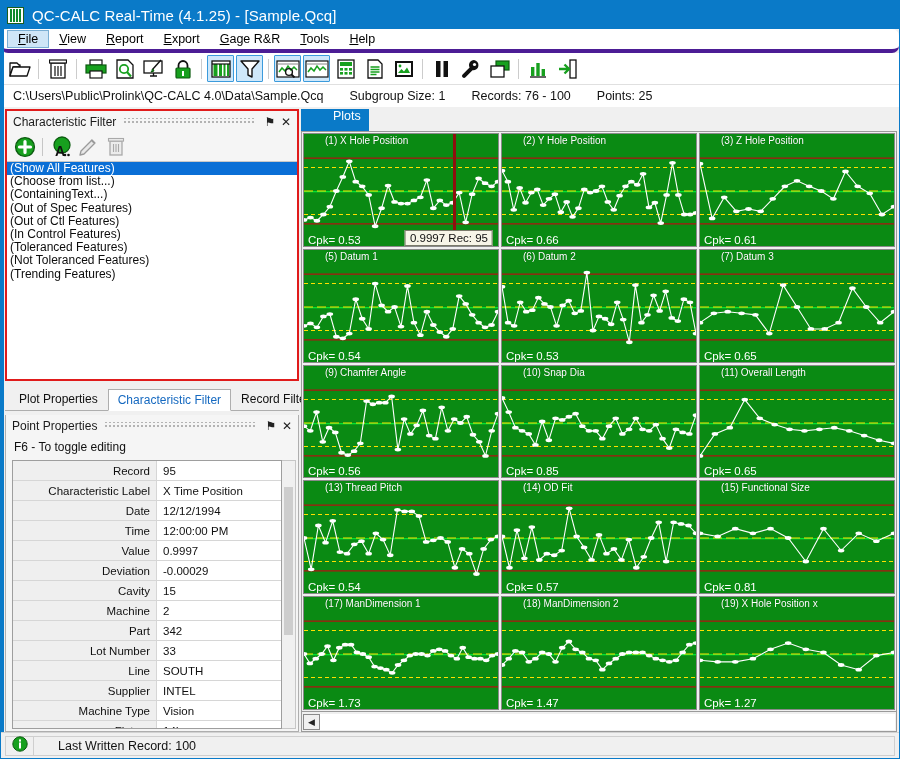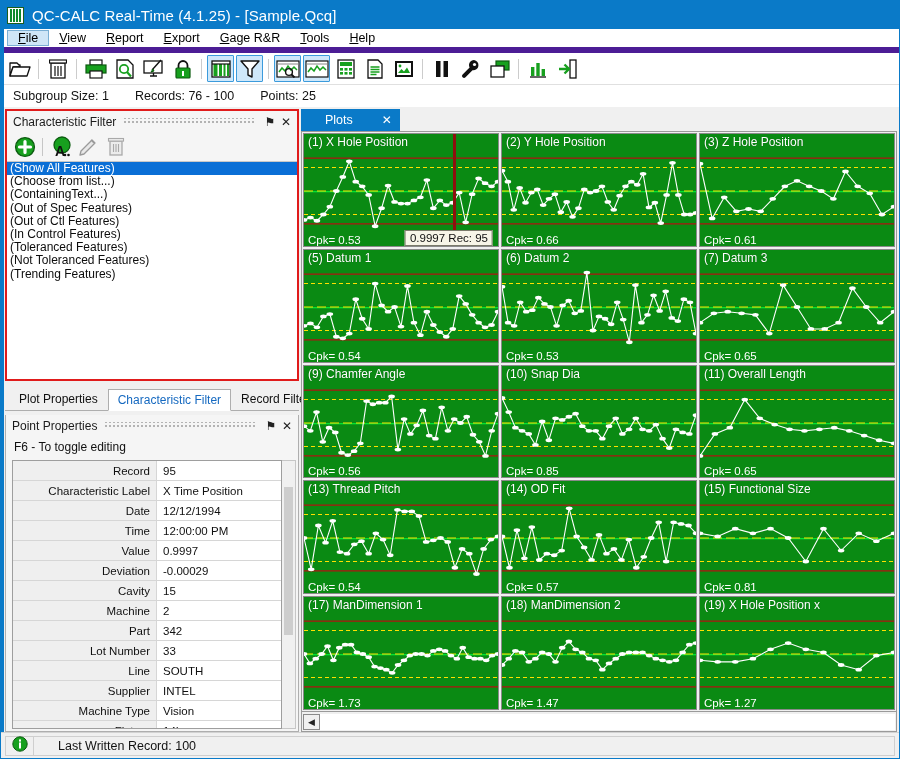--- a/index.html
+++ b/index.html
@@ -41,21 +41,22 @@
     background: #0e8a2a; display: block;
   }
   .title-text { font-size: 15px; letter-spacing: .1px; white-space: nowrap; }
 
   
   .menubar {
     height: 24px; flex: 0 0 24px;
     background: #ffffff;
     display: flex; align-items: stretch;
     padding-left: 6px;
-    border-bottom: 6px solid #4c1d95;
+    border-bottom: 4px solid #4c1d95;
+    border-radius: 7px;
   }
   .menu-item {
     display: flex; align-items: center;
     padding: 0 10px;
     font-size: 12.5px; color: #000;
     cursor: default; white-space: nowrap;
   }
   .menu-item u { text-decoration: underline; }
   .menu-item.active {
     background: #cfe6f7;
@@ -248,24 +249,25 @@
   .plots-tabstrip {
     height: 24px; flex: 0 0 24px;
     display: flex; align-items: flex-end;
     background: #f0f0f0;
   }
   .plots-tab {
     height: 22px;
     background: #0a7ac8;
     color: #ffffff;
     display: flex; align-items: center;
-    padding: 0 8px 0 24px;
-    gap: 29px;
+    padding: 0 8px 0 32px;
+    gap: 14px;
     font-size: 12.5px;
     cursor: default;
+    flex-direction: column;
   }
   .plots-tab .x { font-size: 12px; }
 
   .plotgrid {
     flex: 1 1 auto;
     background: #f0f0f0;
     border: 1px solid #9a9a9a;
     display: grid;
     grid-template-columns: repeat(3, 1fr);
     grid-auto-rows: 1fr;
@@ -274,22 +276,22 @@
     overflow: hidden;
     min-height: 0;
   }
   .plot {
     position: relative;
     background: #0a8a13;
     border: 1px solid #8a8a8a;
     overflow: hidden;
   }
   .plot-title {
-    position: absolute; top: 1px; left: 4px;
-    color: #ffffff; font-size: 12px;
+    position: absolute; top: 1px; left: 21px;
+    color: #ffffff; font-size: 10px;
     white-space: nowrap; z-index: 5;
     text-shadow: 0 0 1px rgba(0,0,0,.35);
   }
   .plot-cpk {
     position: absolute; bottom: 0px; left: 4px;
     color: #ffffff; font-size: 11.5px;
     white-space: nowrap; z-index: 5;
   }
   .plot svg { position: absolute; inset: 0; width: 100%; height: 100%; display: block; }
 
@@ -534,20 +536,21 @@
     </div>
     <div class="tb-btn">
       <svg width="20" height="20" viewBox="0 0 20 20">
           <rect x="13" y="1" width="6" height="18" fill="#fff" stroke="#111" stroke-width="1.3"></rect>
           <path d="M2 10h9M7.5 5.5L12 10l-4.5 4.5" fill="none" stroke="#17a01e" stroke-width="2.4"></path>
         </svg>
     </div>
   </div>
 
   <div class="infoline">
+    <span>C:\Users\Public\Prolink\QC-CALC 4.0\Data\Sample.Qcq</span>
     <span>Subgroup Size: 1</span>
     <span>Records: 76 - 100</span>
     <span>Points: 25</span>
   </div>
 
   <div class="body">
 
     <div class="leftcol">
 
       <div class="dockpanel highlight" style="flex:0 0 272px; margin-top:2px;">

